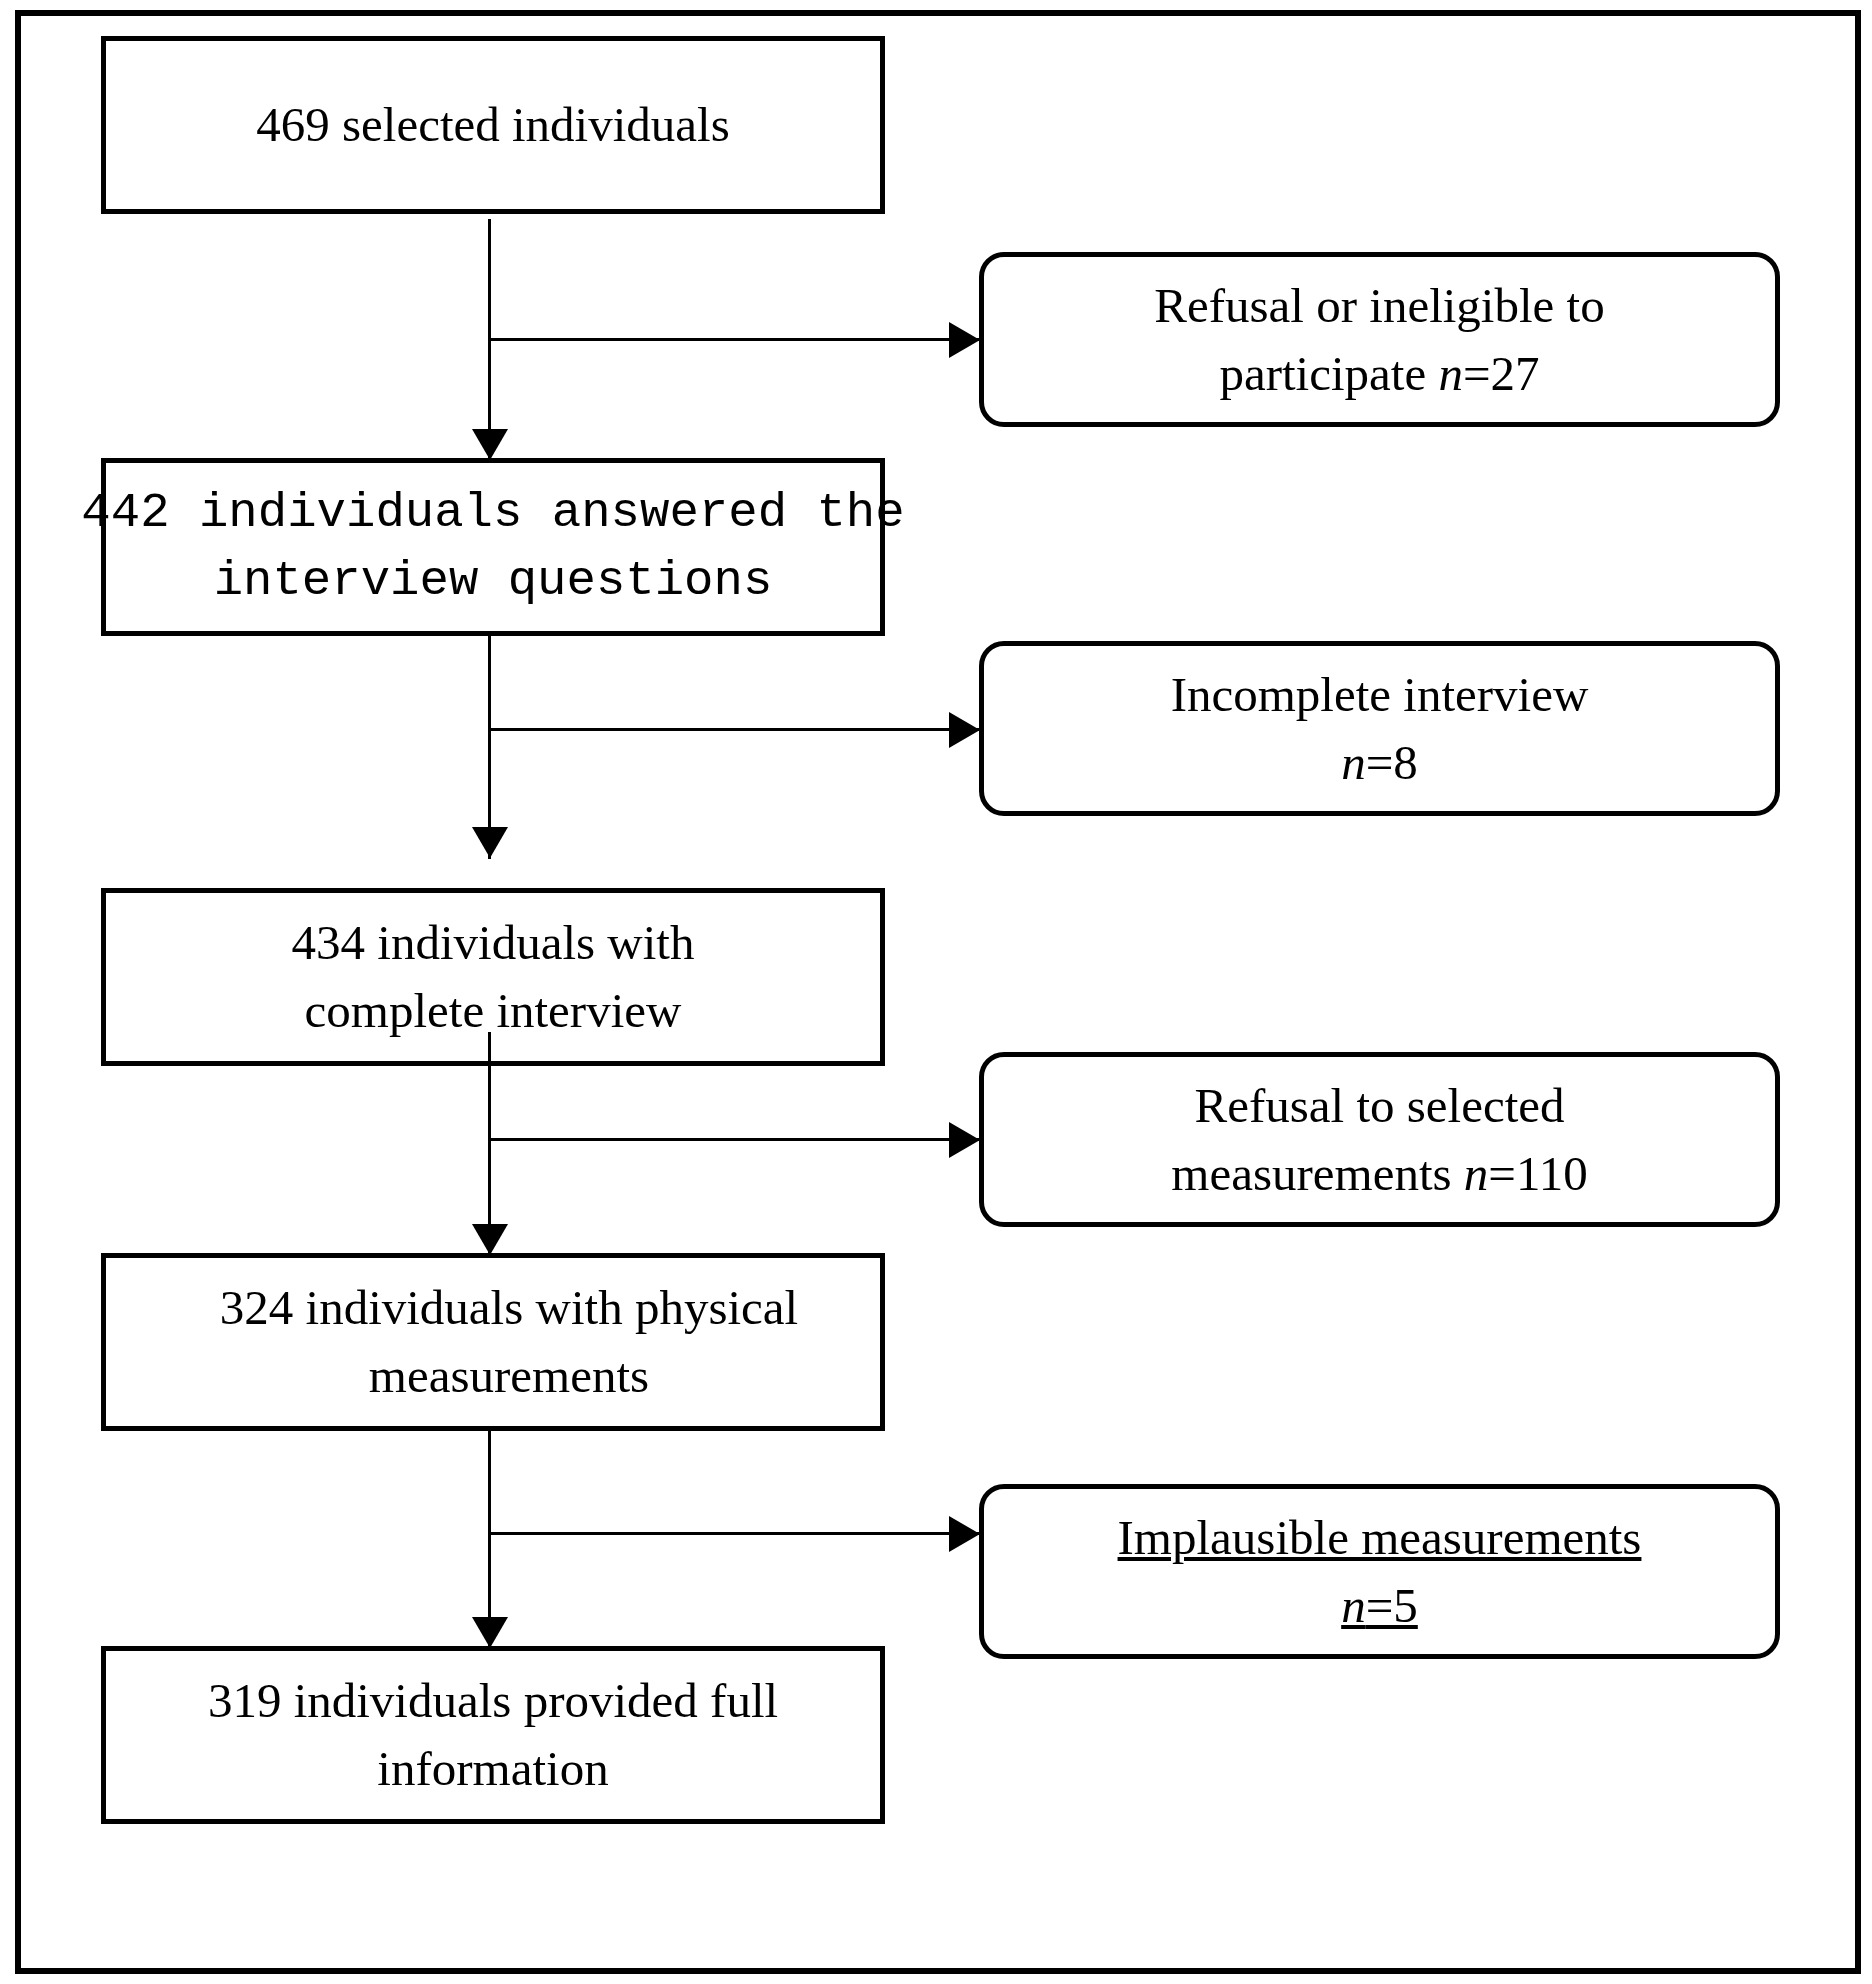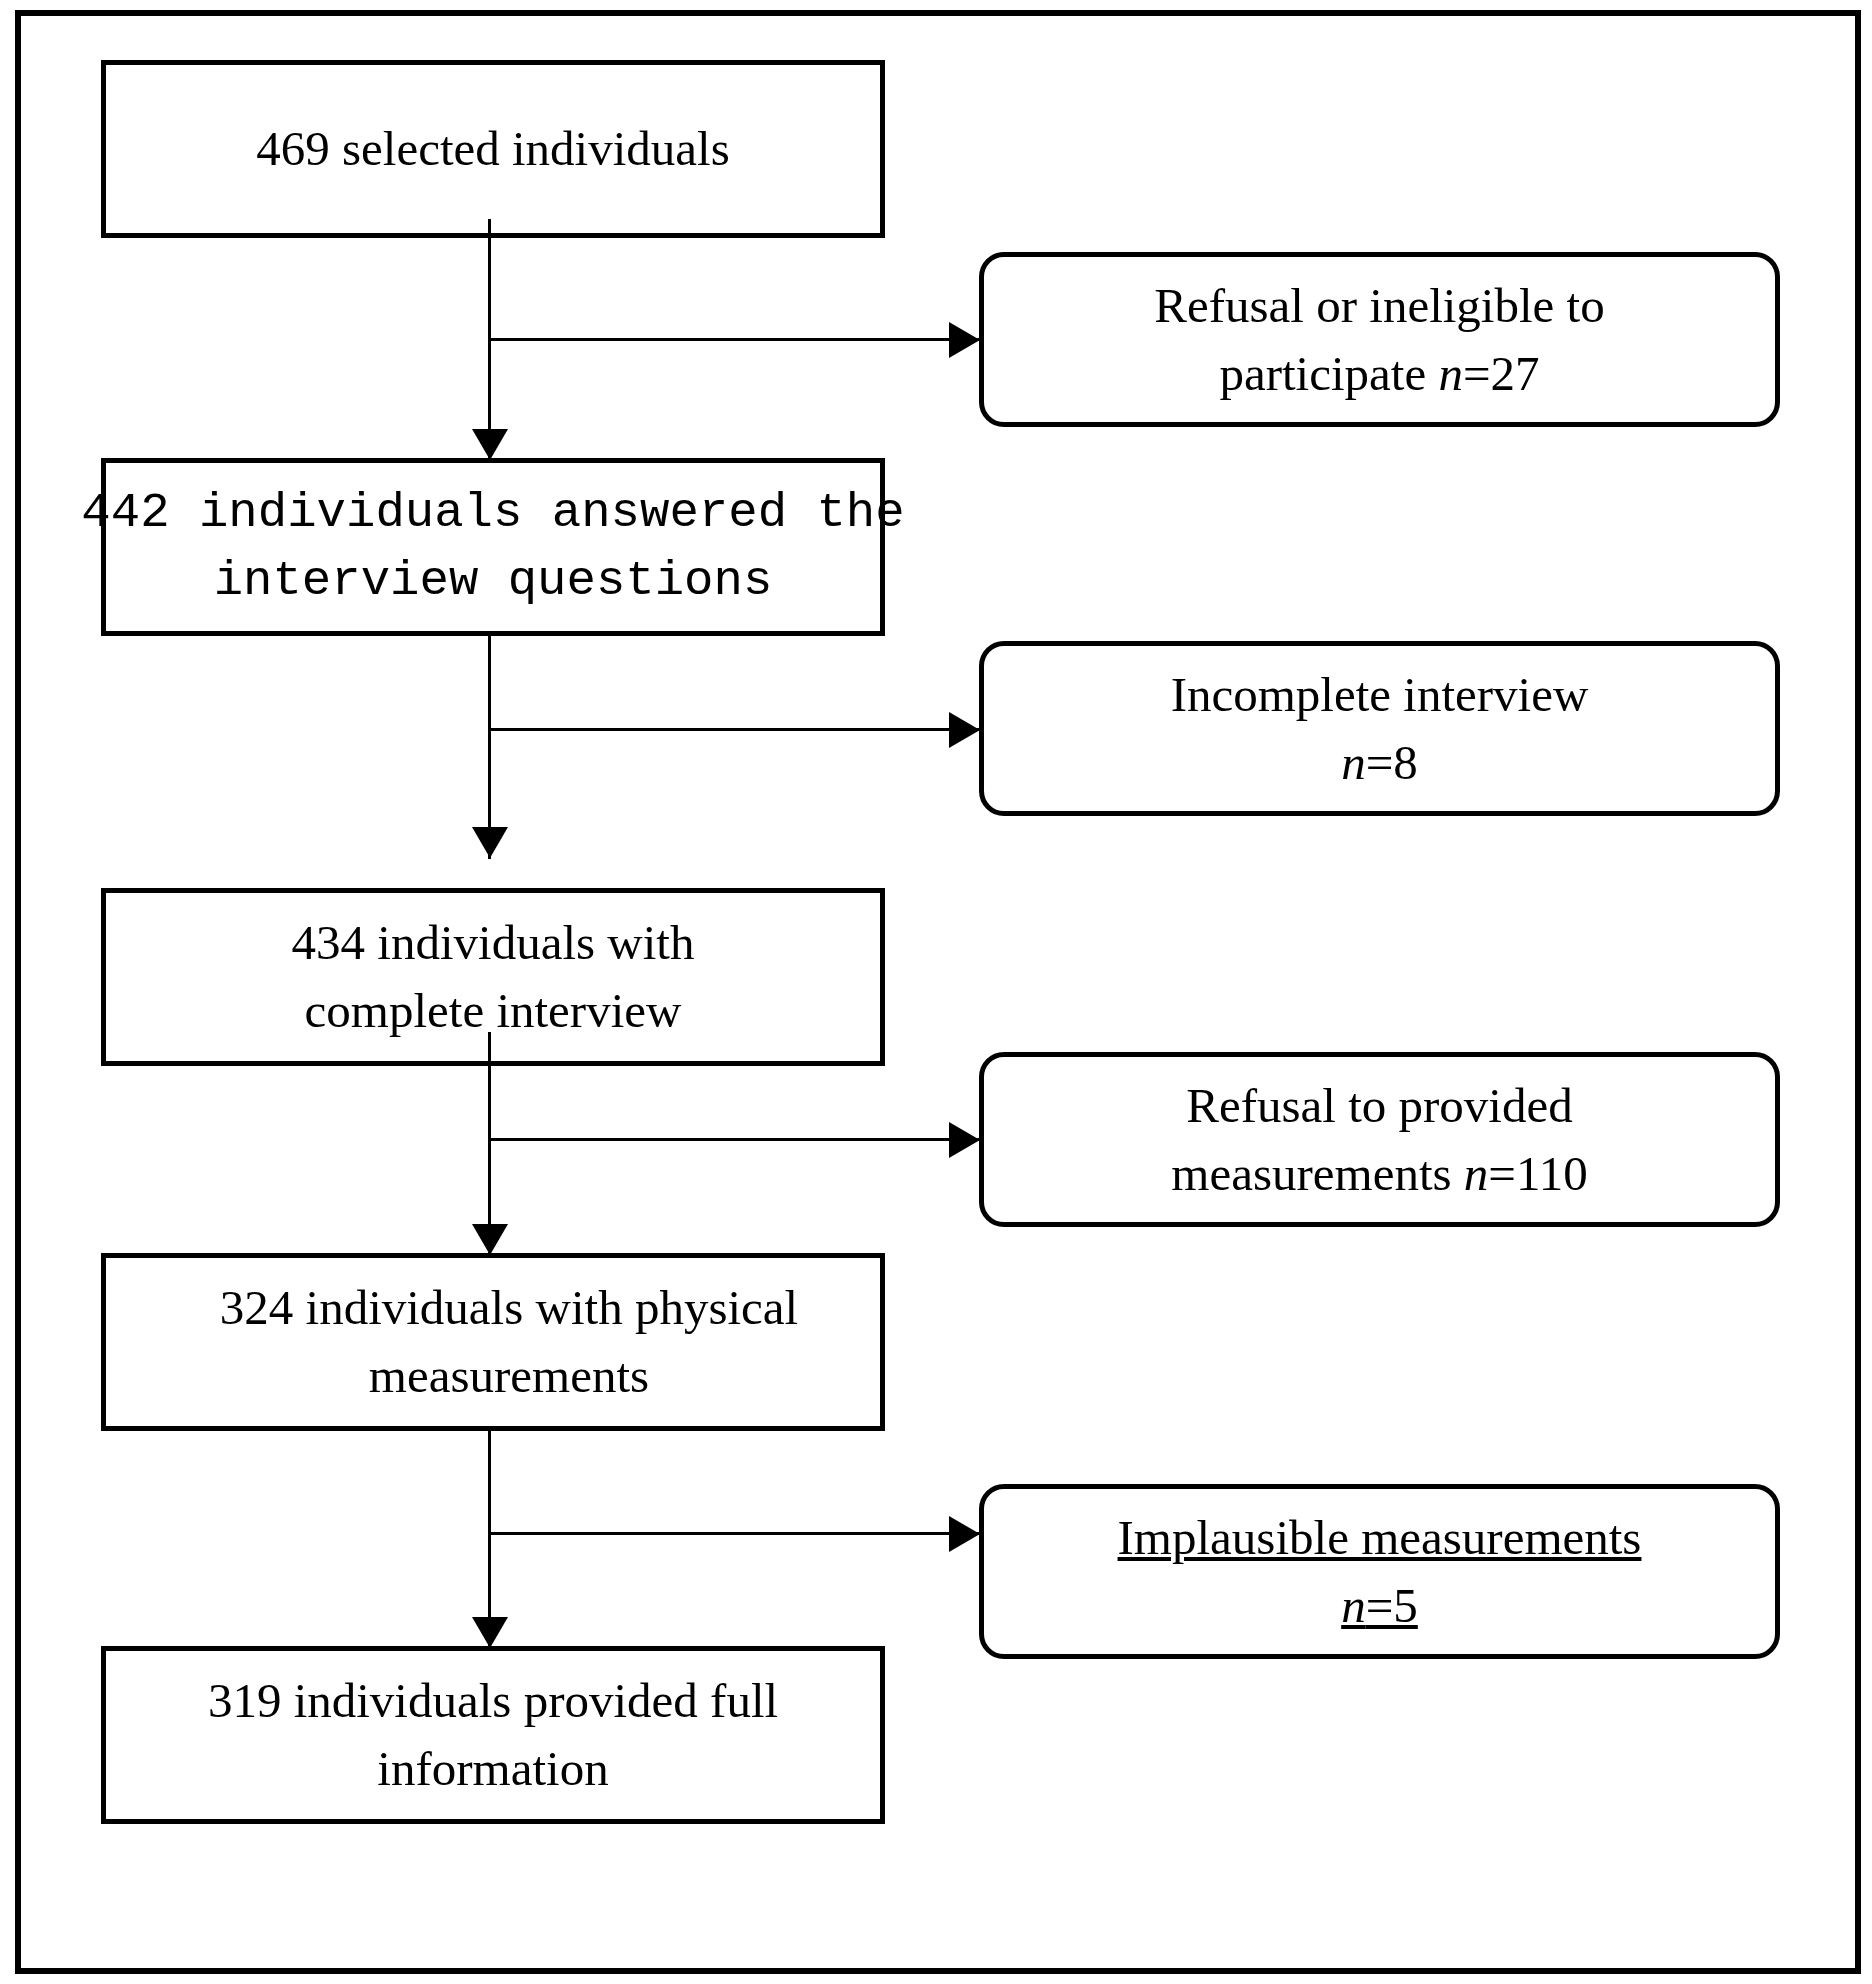--- a/index.html
+++ b/index.html
@@ -64,21 +64,21 @@
     border-left: 31px solid #000000;
   }
 </style>
 </head>
 <body>
 
 <div class="page">
 
   <div class="frame"></div>
 
-  <div class="box main-box" style="top:60px;">
+  <div class="box main-box" style="top:36px;">
     <div class="line">469 selected individuals</div>
   </div>
 
   <div class="box main-box" style="top:458px;font-family:Liberation Mono, monospace;">
     <div class="line">442 individuals answered the</div>
     <div class="line">interview questions</div>
   </div>
 
   <div class="box main-box" style="top:888px;">
     <div class="line">434 individuals with</div>
@@ -99,21 +99,21 @@
     <div class="line">Refusal or ineligible to</div>
     <div class="line">participate <i>n</i>=27</div>
   </div>
 
   <div class="box side-box" style="top:641px;">
     <div class="line">Incomplete interview</div>
     <div class="line"><i>n</i>=8</div>
   </div>
 
   <div class="box side-box" style="top:1052px;">
-    <div class="line">Refusal to provided</div>
+    <div class="line">Refusal to selected</div>
     <div class="line">measurements <i>n</i>=110</div>
   </div>
 
   <div class="box side-box" style="top:1484px;text-decoration:underline;">
     <div class="line">Implausible measurements</div>
     <div class="line"><i>n</i>=5</div>
   </div>
 
   <div class="vline" style="top:219px;  height:242px;"></div>
   <div class="vline" style="top:633px;  height:226px;"></div>

